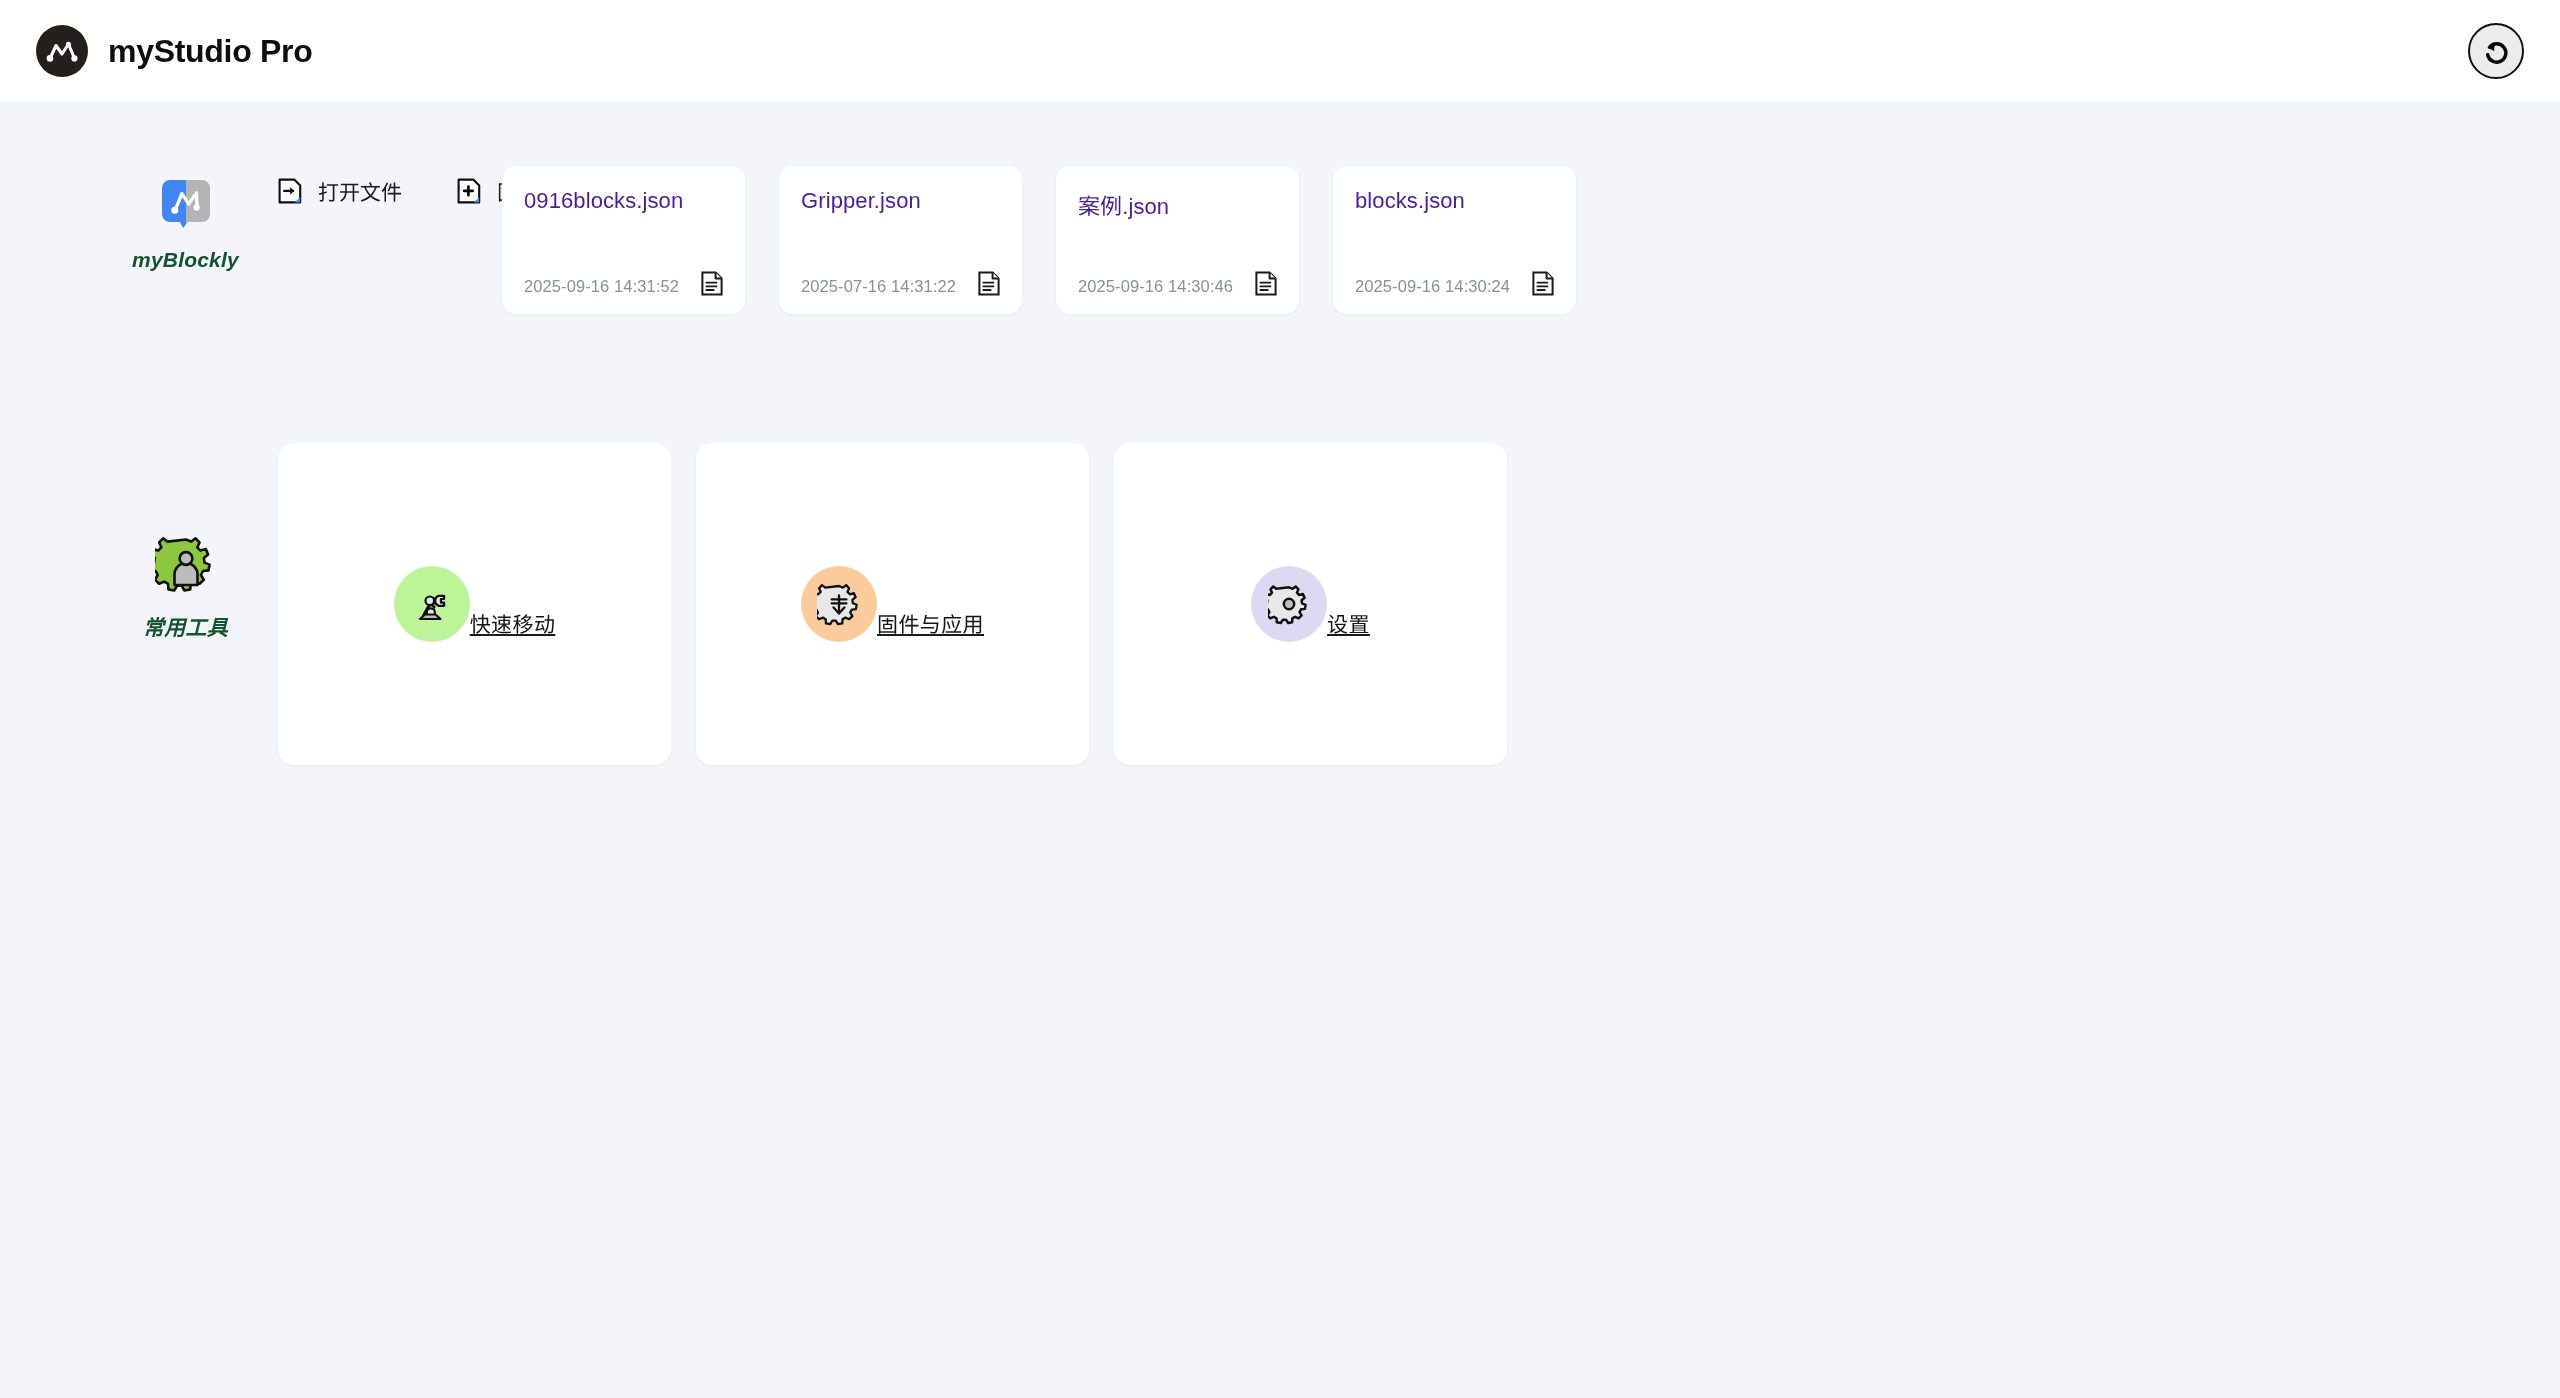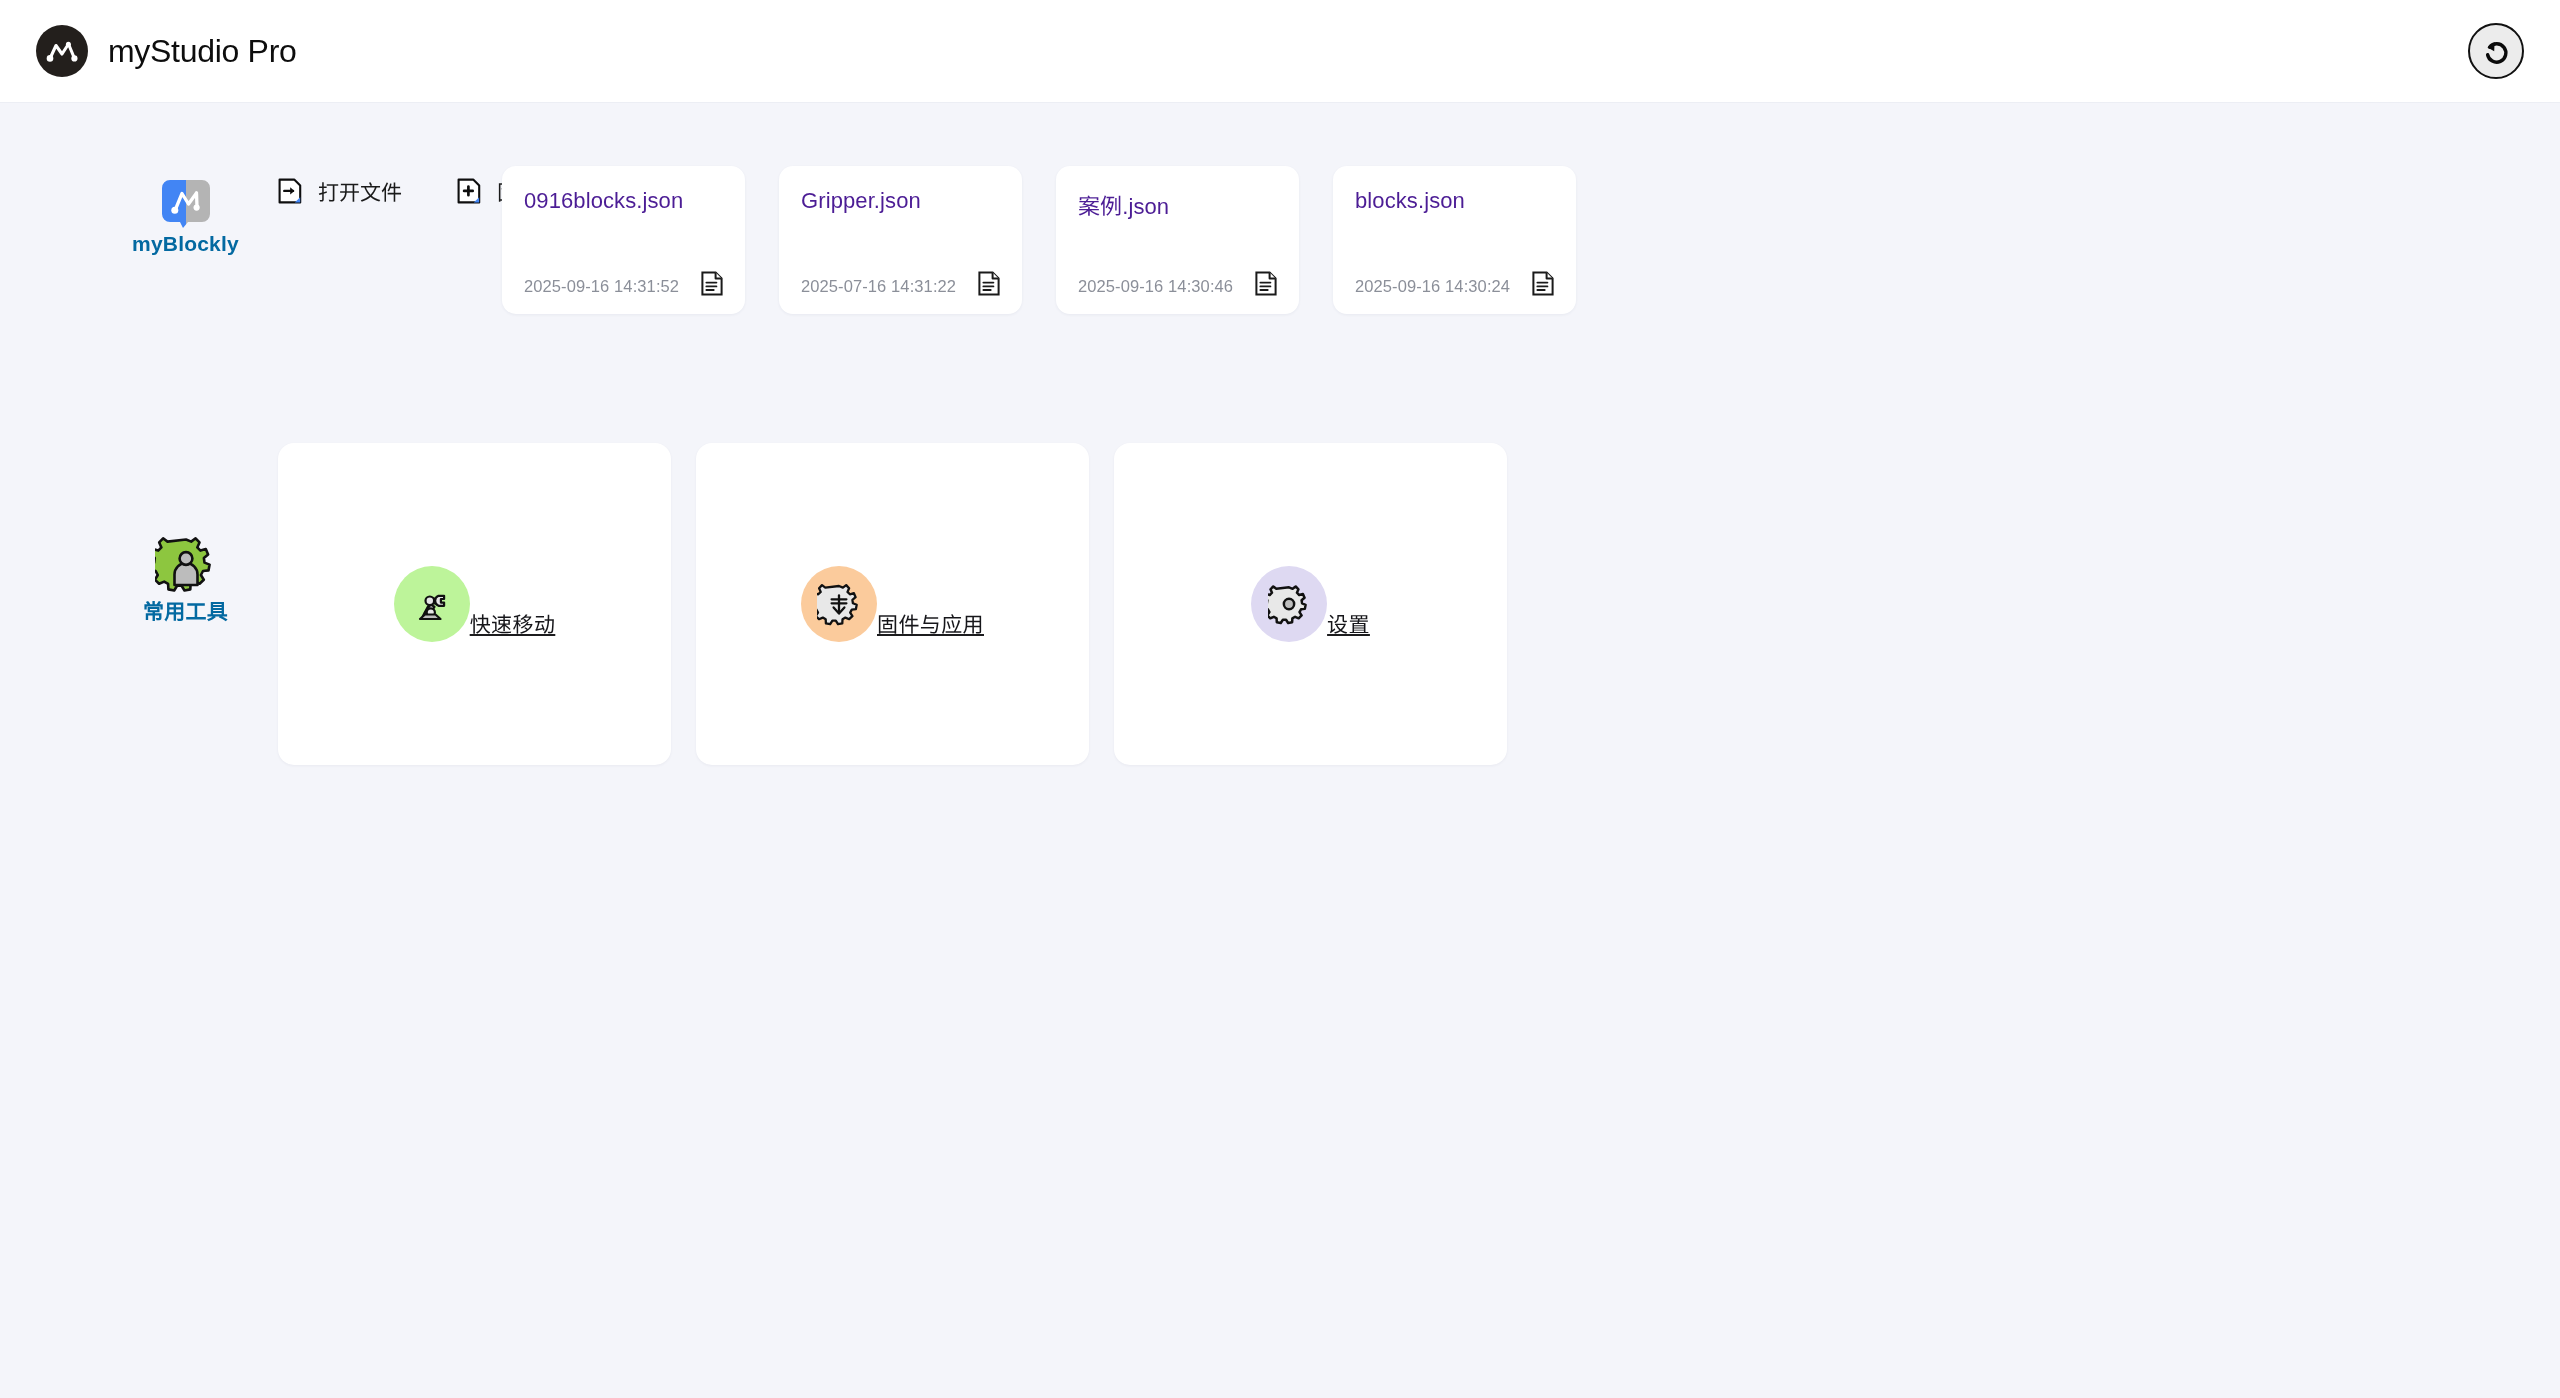--- a/index.html
+++ b/index.html
@@ -40,21 +40,21 @@
     border-radius: 50%;
     background: #231f1c;
     display: flex;
     align-items: center;
     justify-content: center;
     flex: none;
   }
 
   .brand-title {
     font-size: 32px;
-    font-weight: 400;
+    font-weight: 700;
     letter-spacing: -0.3px;
     color: #0d0d0d;
   }
 
   .header-actions {
     margin-left: auto;
     display: flex;
     align-items: center;
   }
 
@@ -97,25 +97,27 @@
   .blockly-icon {
     width: 56px;
     height: 56px;
     border-radius: 14px;
     overflow: hidden;
     position: relative;
     display: block;
   }
 
   .section-caption {
+    margin-top: 16px;
     font-size: 21px;
     font-weight: 700;
-    color: #0369a1;
+    color: #14532d;
     letter-spacing: 0.2px;
     white-space: nowrap;
+    font-style: italic;
   }
 
   .blockly-right {
     display: flex;
     align-items: flex-start;
     gap: 0;
     padding-top: 8px;
   }
 
   .file-actions {

